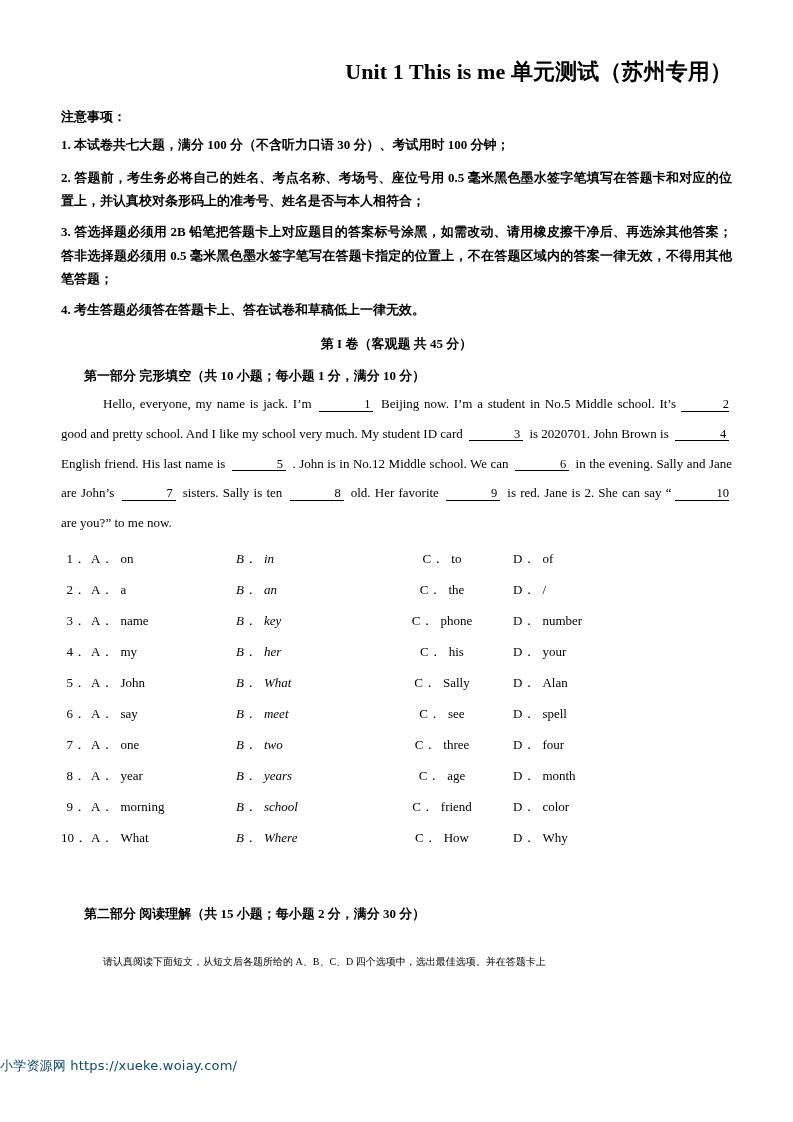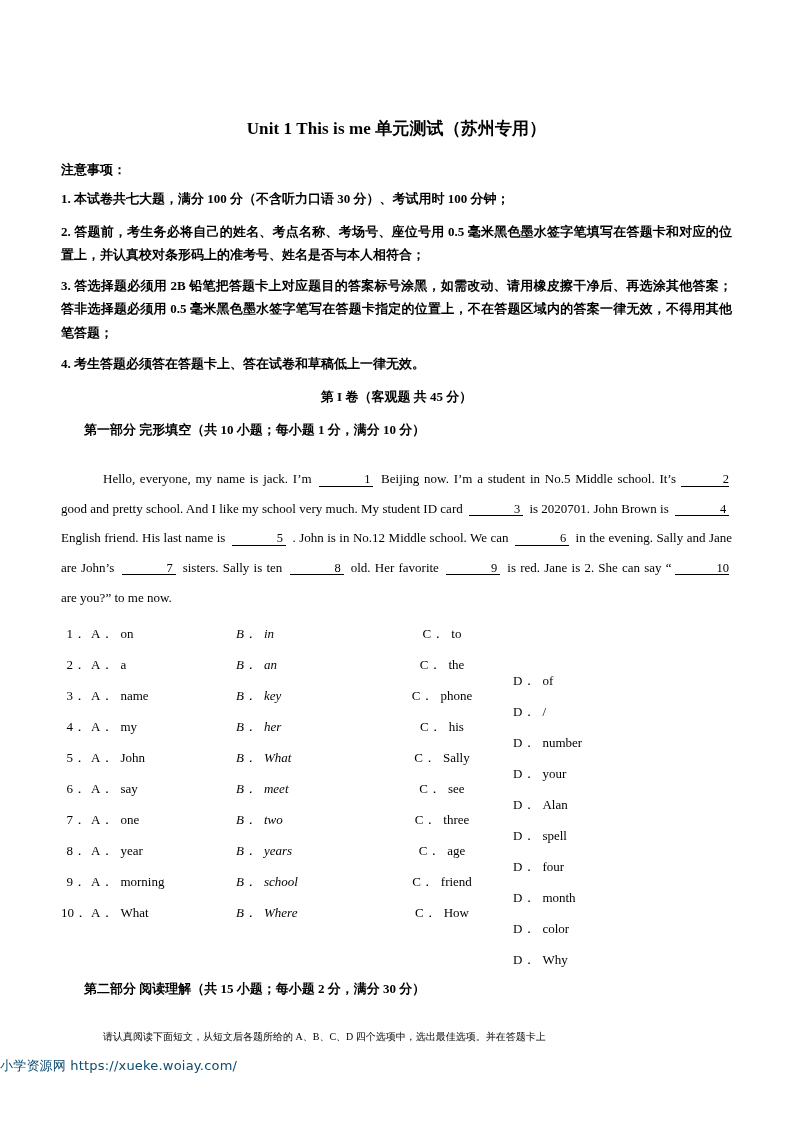--- a/index.html
+++ b/index.html
@@ -18,26 +18,26 @@
   .page {
     position: absolute;
     left: 0; top: 0;
     width: 793px;
     height: 1122px;
     box-sizing: border-box;
     padding: 0 61px;
   }
   
   .doc-title {
-    text-align: center;
-    font-size: 17px;
+    text-align: right;
+    font-size: 22px;
     font-weight: bold;
     letter-spacing: 0.1px;
     margin: 0;
-    padding-top: 118px;
+    padding-top: 58px;
     line-height: 1.25;
   }
   
   .notice-heading {
     font-size: 13px;
     font-weight: bold;
     margin-top: 23px;
     line-height: 1.2;
   }
   .notice-item {
@@ -63,21 +63,21 @@
     font-weight: bold;
     margin-top: 12px;
     line-height: 1.6;
     margin-left: 23px;
   }
   
   .passage {
     font-size: 13px;
     line-height: 2.28;
     text-align: justify;
-    margin-top: 23px;
+    margin-top: 2px;
     text-indent: 42px;
   }
   .passage .blank {
     display: inline-block;
     min-width: 54px;
     text-align: center;
     border-bottom: 1px solid #000;
     line-height: 1.0;
     margin: 0 3px;
     font-size: 12.5px;
@@ -104,21 +104,21 @@
     box-sizing: border-box;
     flex: 0 0 auto;
   }
   .opt-cell {
     flex: 0 0 auto;
     white-space: nowrap;
   }
   .opt-cell.a { width: 145px; }
   .opt-cell.b { width: 135px; font-style: italic; }
   .opt-cell.c { width: 142px; text-align: center; }
-  .opt-cell.d { width: 150px; margin-top: 47px; }
+  .opt-cell.d { width: 150px; }
   .opt-letter { margin-right: 7px; }
   
   .part-two-wrap { margin-top: 43px; }
   .reading-directions {
     font-size: 10px;
     line-height: 1.9;
     margin-top: 27px;
     text-indent: 42px;
     text-align: justify;
   }

